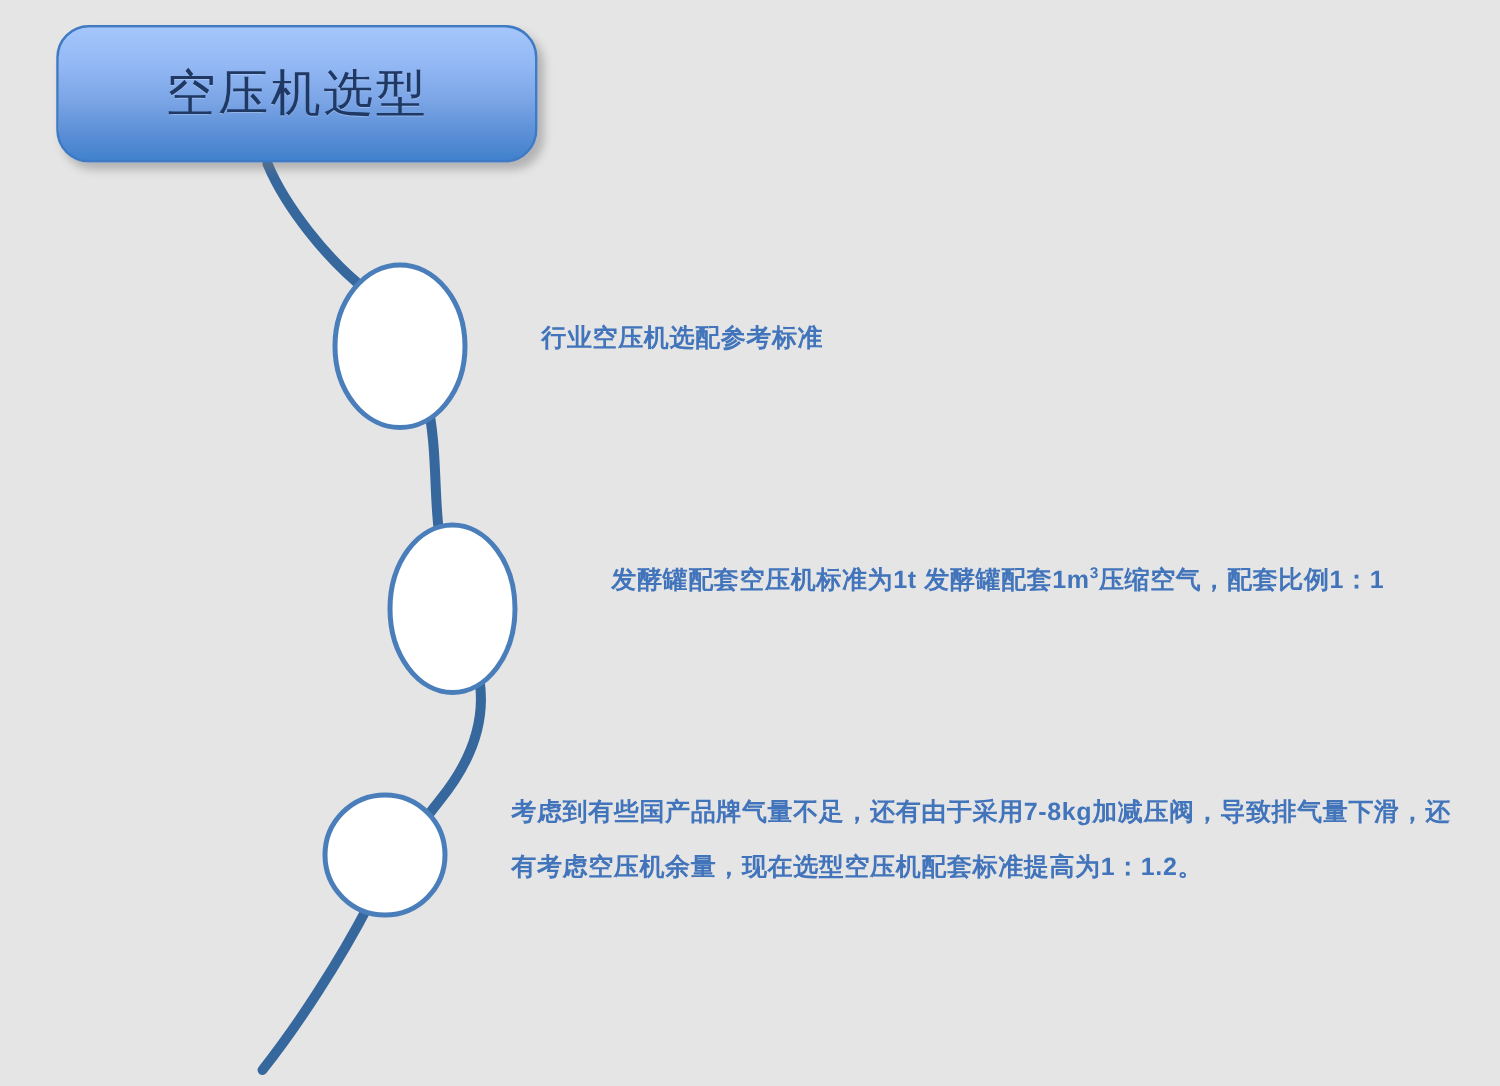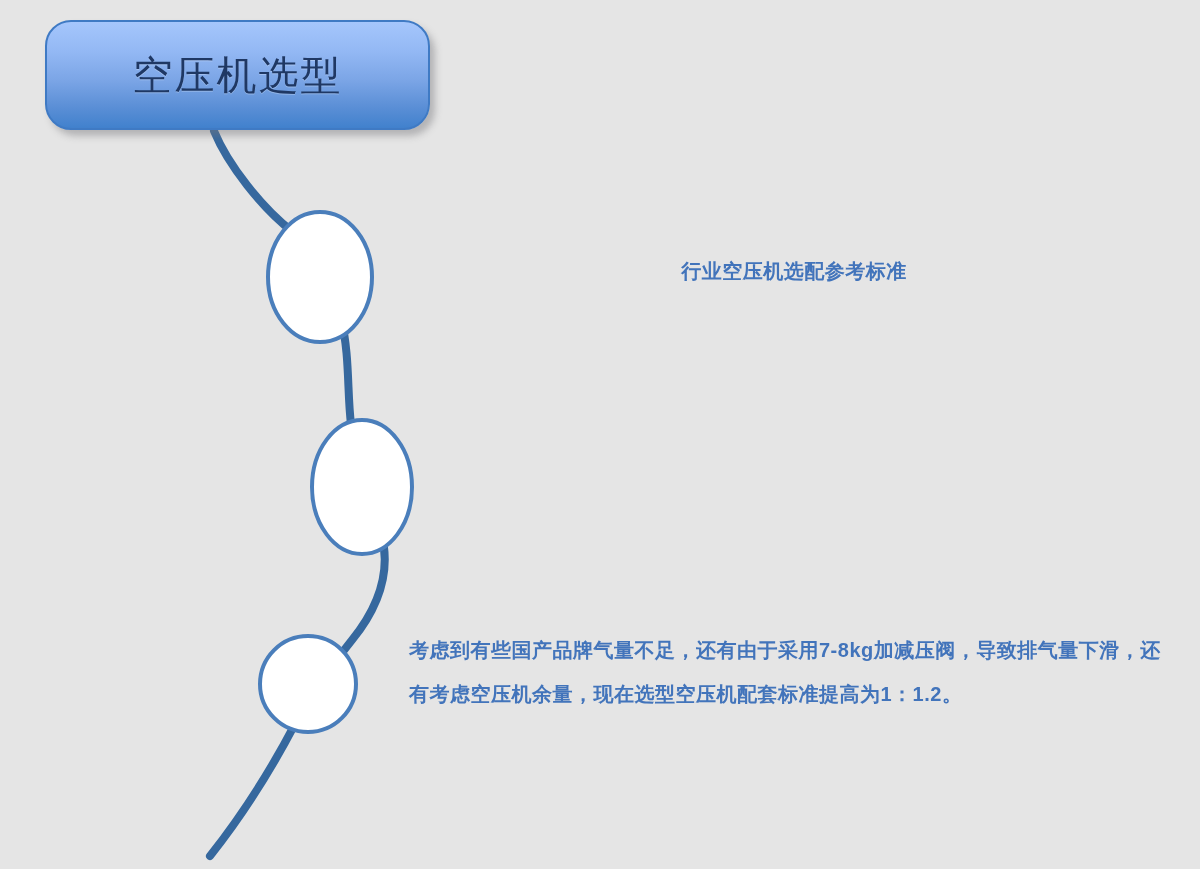--- a/index.html
+++ b/index.html
@@ -58,21 +58,21 @@
   }
   
   .note {
     position: absolute;
     color: #4274bb;
     font-weight: bold;
     font-size: 20px;
     line-height: 44px;
     letter-spacing: 0.5px;
   }
-  #note-1 { left: 444px; top: 249px; width: 700px; text-align: center; }
+  #note-1 { left: 433px; top: 249px; width: 700px; }
   #note-2 { left: 489px; top: 442px; width: 690px; }
   #note-3 { left: 409px; top: 628px; width: 765px; }
   .note sup {
     font-size: 0.62em;
     vertical-align: super;
     line-height: 0;
   }
 </style>
 </head>
 <body>
@@ -96,16 +96,17 @@
 
     <ellipse cx="308" cy="684" rx="48" ry="48" fill="#ffffff" stroke="#4a7ebb" stroke-width="4"></ellipse>
   </svg>
 
   <div id="title-box">
     <span id="title-text">空压机选型</span>
   </div>
 
   <div class="note" id="note-1">行业空压机选配参考标准</div>
 
+  <div class="note" id="note-2">发酵罐配套空压机标准为1t 发酵罐配套1m<sup>3</sup>压缩空气，配套比例1：1</div>
 
   <div class="note" id="note-3">考虑到有些国产品牌气量不足，还有由于采用7-8kg加减压阀，导致排气量下滑，还有考虑空压机余量，现在选型空压机配套标准提高为1：1.2。</div>
 
 </div>
 
 </body></html>

